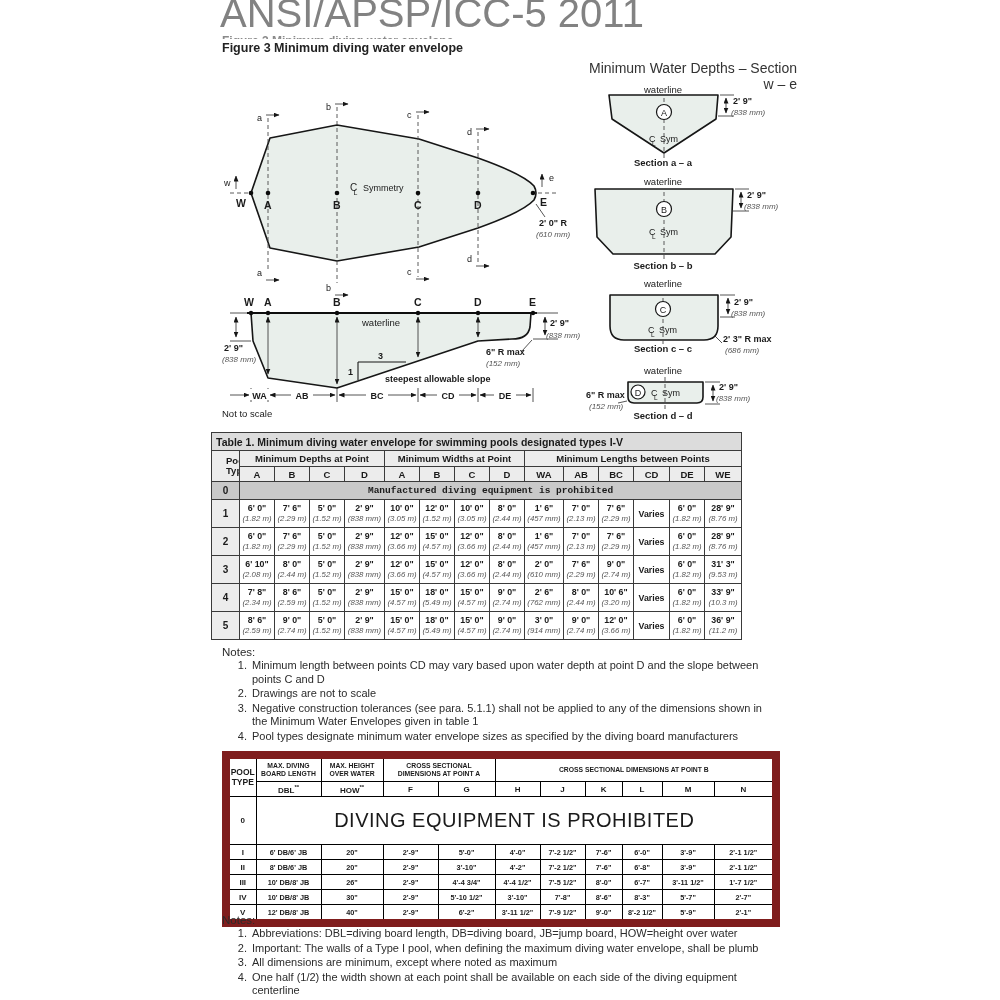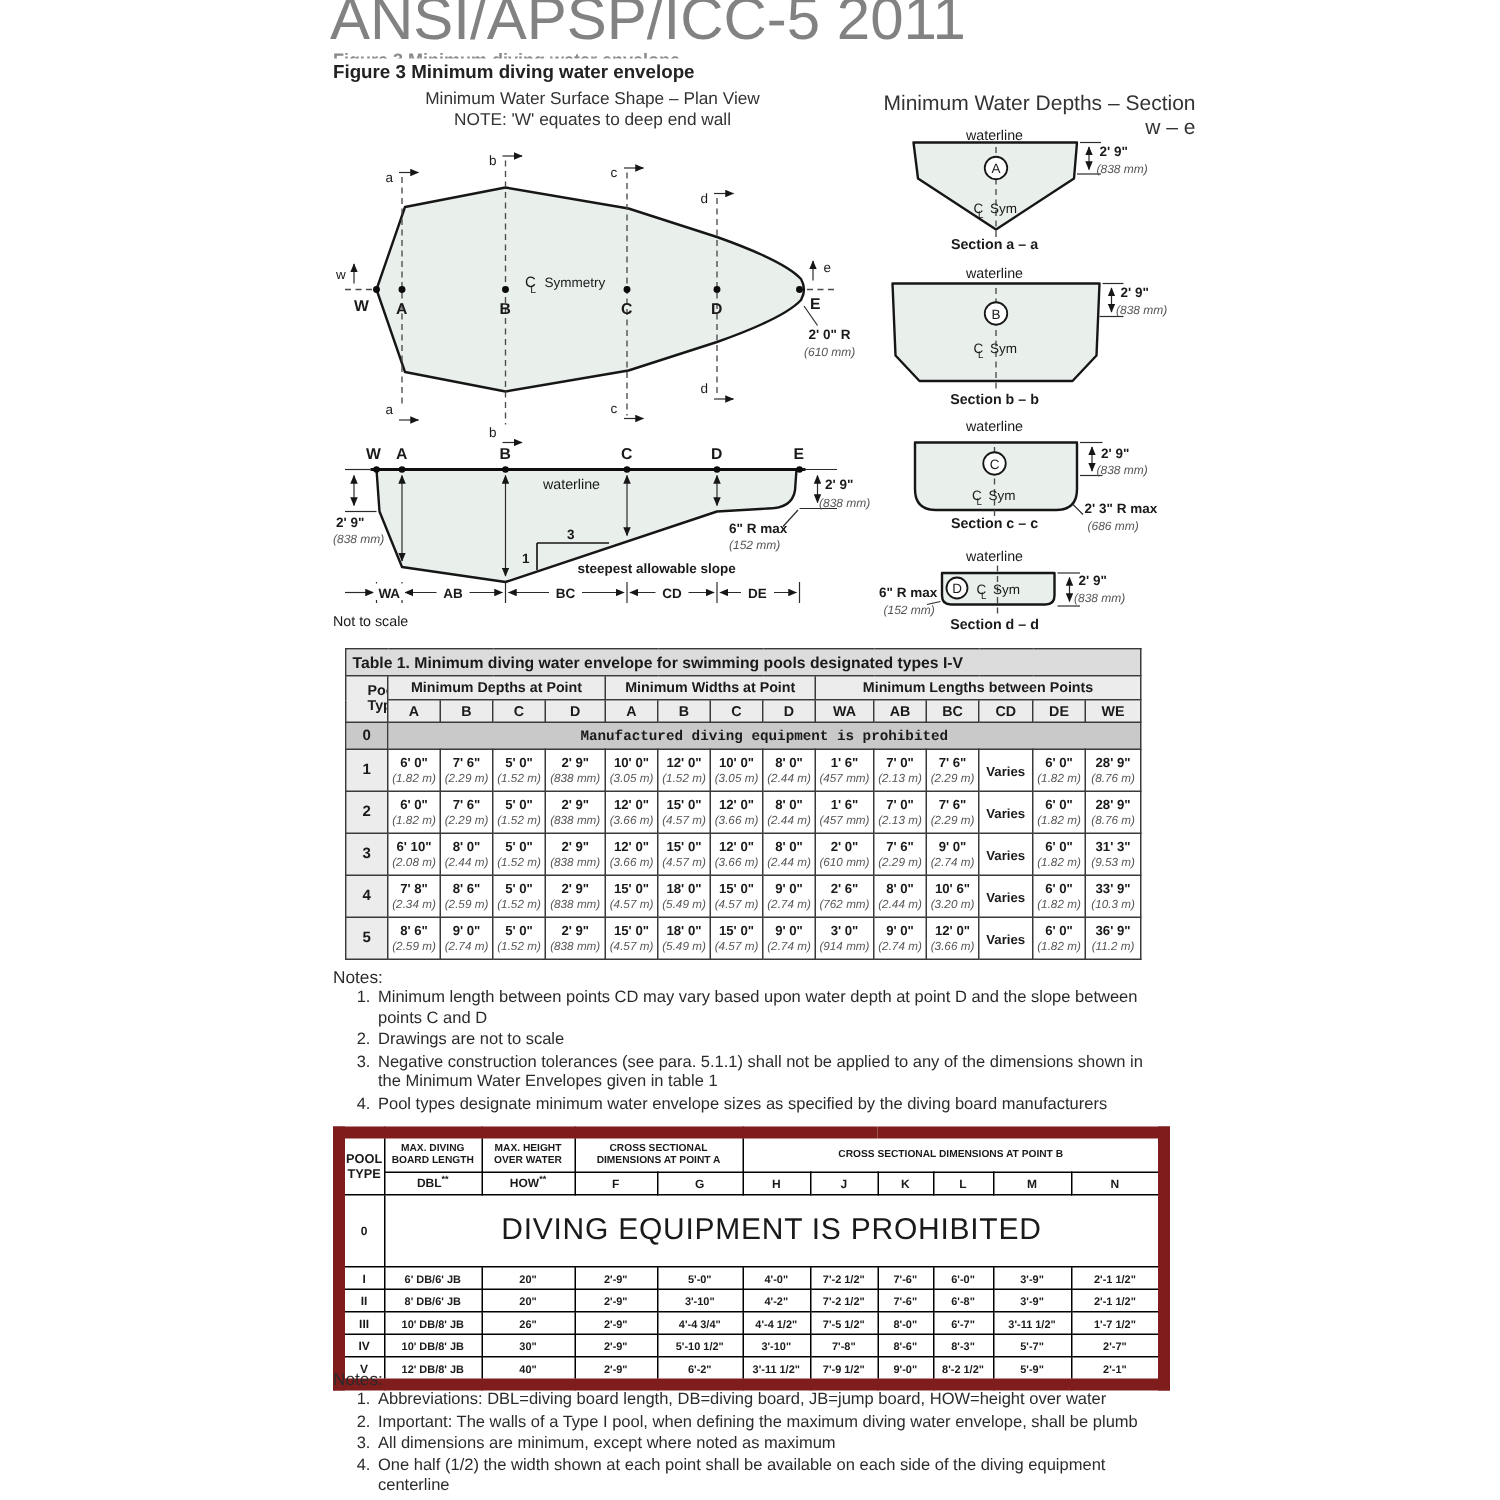--- a/index.html
+++ b/index.html
@@ -36,21 +36,21 @@
   .letter{font-size:9px;}
   .mid{text-anchor:middle;}
   .clc{font-size:10px;}
   .cll{font-size:7px;}
   .clc2{font-size:9px;}
   .cll2{font-size:6.5px;}
   .circ{fill:#fff;stroke:#161616;stroke-width:1.2;}
   .wrect{fill:#fff;}
 
   
-  .tbl1{position:absolute;left:230px;top:432px;border-collapse:collapse;table-layout:fixed;width:530px;}
+  .tbl1{position:absolute;left:211px;top:432px;border-collapse:collapse;table-layout:fixed;width:530px;}
   .tbl1 td,.tbl1 th{border:1px solid #3a3a3a;padding:0;text-align:center;vertical-align:middle;overflow:hidden;}
   .tbl1 .t1cap{background:#dcdcdc;font-weight:bold;font-size:10.5px;text-align:left;padding:2px 4px;height:13px;}
   .tbl1 .gh{background:#ececec;font-size:9.5px;font-weight:bold;height:15px;}
   .tbl1 .sh{background:#ececec;font-size:9.5px;font-weight:bold;height:14px;}
   .tbl1 .poolhd{background:#ececec;font-size:9.5px;font-weight:bold;line-height:10px;padding:0 14px;}
   .tbl1 .ptype{background:#ececec;font-size:10px;font-weight:bold;}
   .tbl1 .prohib{background:#c9c9c9;font-size:9.5px;font-weight:bold;height:17px;font-family:Liberation Mono, monospace;}
   .tbl1 .p0{background:#c9c9c9;font-size:10px;font-weight:bold;}
   .tbl1 .dcell{background:#fff;height:27px;}
   .tbl1 .ft{font-size:8.8px;font-weight:bold;line-height:11px;}
@@ -81,24 +81,20 @@
 </style>
 </head>
 <body>
 
 <div class="page">
 
   <div class="doc-title">ANSI/APSP/ICC-5 2011</div>
   <div class="crop-artifact"><span>Figure 3 Minimum diving water envelope</span></div>
   <div class="figure-label">Figure 3 Minimum diving water envelope</div>
 
-  <div class="plan-heading">
-    <div>Minimum Water Surface Shape – Plan View</div>
-    <div>NOTE: 'W' equates to deep end wall</div>
-  </div>
   <div class="sections-heading">Minimum Water Depths – Section w – e</div>
 
   <svg class="svg-left" viewBox="0 0 362 340">
     <defs>
       <marker id="ah" markerUnits="userSpaceOnUse" markerWidth="6" markerHeight="5" refX="5.5" refY="2.5" orient="auto-start-reverse">
         <path d="M0,0 L6,2.5 L0,5 Z" fill="#161616"></path>
       </marker>
     </defs>
 
     <g>

